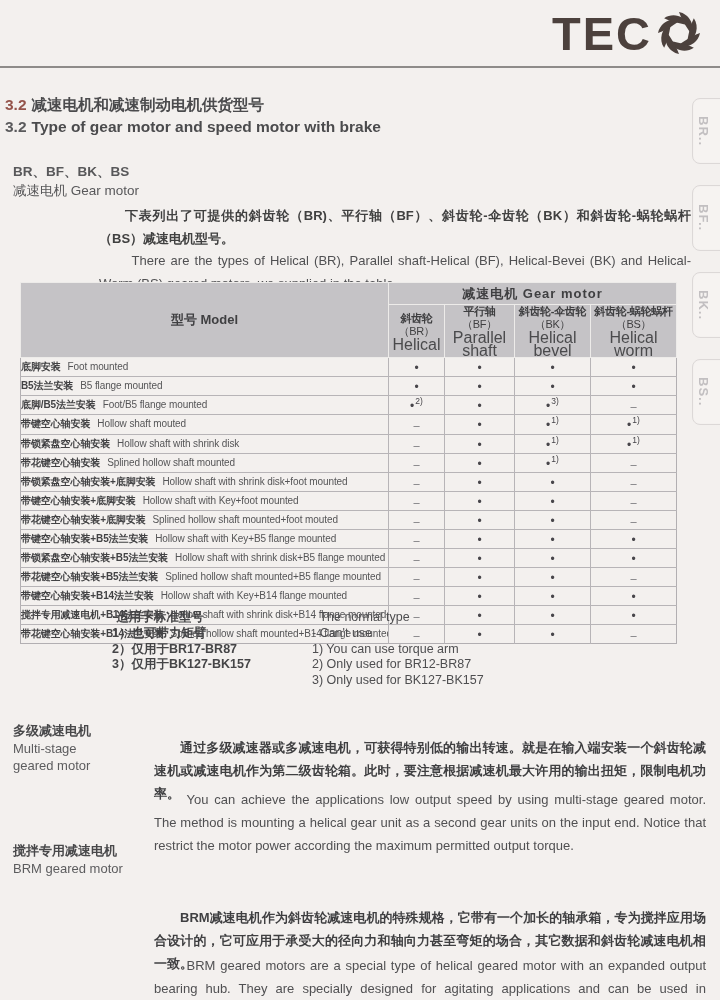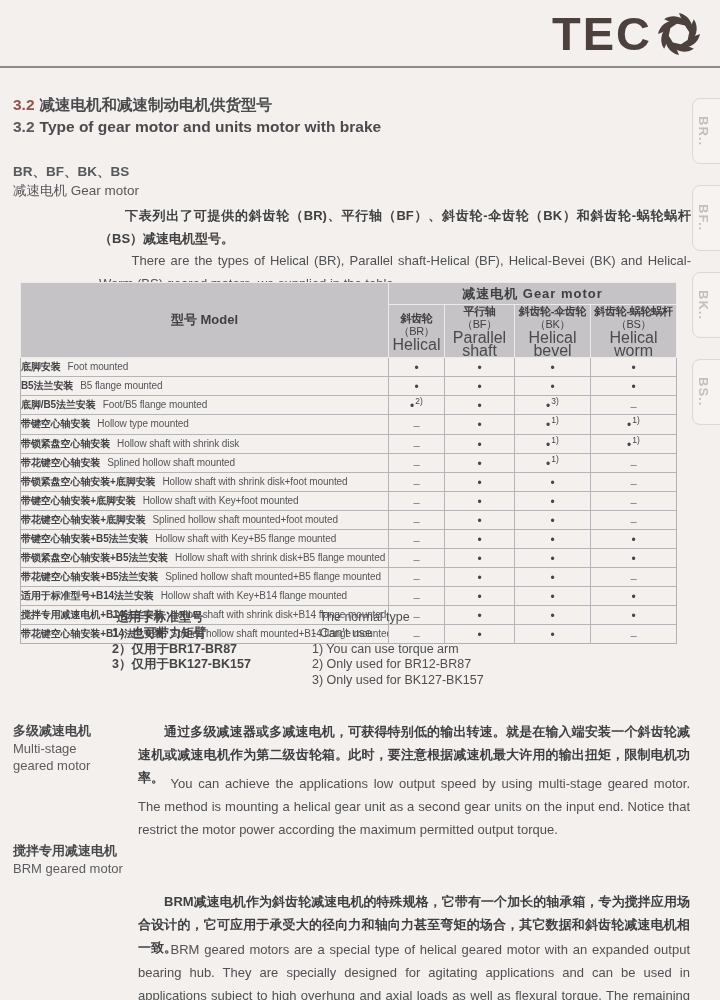--- a/index.html
+++ b/index.html
@@ -3,27 +3,27 @@
 <meta charset="utf-8">
 <style>
   html,body{margin:0;padding:0;}
   body{
     width:720px;height:1000px;position:relative;overflow:hidden;
     background:#f3f0ee;
     font-family:"Liberation Sans","DejaVu Sans",sans-serif;
     color:#4e4e50;
   }
   
-  .logo{position:absolute;top:8px;right:16px;display:flex;align-items:center;}
+  .logo{position:absolute;top:8px;right:16px;display:flex;}
   .logo-text{font-size:47px;font-weight:bold;color:#4c413d;letter-spacing:2px;line-height:52px;}
   .logo-swirl{margin-left:2px;}
   .top-rule{position:absolute;top:66px;left:0;width:720px;height:2px;background:#8e8b89;}
 
   
-  .sec-title{position:absolute;top:94px;left:13px;font-weight:bold;font-size:15.5px;line-height:22px;color:#4b4b4d;}
+  .sec-title{position:absolute;top:94px;left:5px;font-weight:bold;font-size:15.5px;line-height:22px;color:#4b4b4d;}
   .sec-num-red{color:#95544b;margin-right:5px;}
   .sec-num{color:#5a5a5c;margin-right:5px;}
   .codes-block{position:absolute;top:162px;left:13px;font-size:13.5px;line-height:19px;color:#58585a;}
   .codes-line{font-weight:600;}
 
   
   .intro{position:absolute;top:205px;left:99px;width:592px;font-size:13px;line-height:22.5px;text-align:justify;}
   .intro p{margin:0;}
   .intro .zh{color:#404040;font-weight:600;text-indent:2em;}
   .intro .en{color:#505052;text-indent:2.5em;}
@@ -49,21 +49,21 @@
   
   .notes{position:absolute;top:610px;left:112px;display:flex;font-size:12.5px;line-height:15.8px;}
   .notes ul{list-style:none;margin:0;padding:0;}
   .notes .col-zh{width:200px;color:#454547;font-weight:600;}
   .notes .col-en{color:#4e4e50;}
 
   
   .side-label{position:absolute;left:13px;width:120px;font-size:13px;line-height:17.5px;}
   .side-label .zh{font-weight:600;color:#48484a;display:block;}
   .side-label .en{color:#5c5c5e;display:block;}
-  .body-par{position:absolute;left:138px;width:552px;font-size:13px;line-height:23px;text-align:justify;margin:0;}
+  .body-par{position:absolute;left:138px;width:552px;font-size:13px;line-height:23px;text-align:justify;margin:16px;}
   .par-zh{color:#3f3f41;font-weight:600;text-indent:2em;}
   .par-en{color:#505052;text-indent:2.5em;}
 
   
   .side-tabs{position:absolute;top:98px;right:0;width:34px;height:340px;}
   .side-tab{
     position:absolute;right:-10px;width:36px;height:64px;
     border:1px solid #dcd8d7;border-radius:8px;background:#f6f3f1;
     display:flex;align-items:center;justify-content:flex-start;
     box-shadow:inset 0 0 2px rgba(0,0,0,0.03);
@@ -90,21 +90,21 @@
         <path d="M 0 -21 C 10 -19 16 -9 13 2 C 9 -4 3 -12 0 -21 Z" transform="rotate(225)"></path>
         <path d="M 0 -21 C 10 -19 16 -9 13 2 C 9 -4 3 -12 0 -21 Z" transform="rotate(270)"></path>
         <path d="M 0 -21 C 10 -19 16 -9 13 2 C 9 -4 3 -12 0 -21 Z" transform="rotate(315)"></path>
       </g>
     </svg>
   </div>
   <div class="top-rule"></div>
 
   <div class="sec-title">
     <div><span class="sec-num-red">3.2</span><span>减速电机和减速制动电机供货型号</span></div>
-    <div><span class="sec-num">3.2</span><span>Type of gear motor and units motor with brake</span></div>
+    <div><span class="sec-num">3.2</span><span>Type of gear motor and speed motor with brake</span></div>
   </div>
 
   <div class="codes-block">
     <div class="codes-line">BR、BF、BK、BS</div>
     <div>减速电机 Gear motor</div>
   </div>
 
   <div class="intro">
     <p class="zh">下表列出了可提供的斜齿轮（BR)、平行轴（BF）、斜齿轮-伞齿轮（BK）和斜齿轮-蜗轮蜗杆（BS）减速电机型号。</p>
     <p class="en">There are the types of Helical (BR), Parallel shaft-Helical (BF), Helical-Bevei (BK) and Helical-Worm (BS) geared motors. we supplied in the table.</p>
@@ -146,21 +146,21 @@
           <td class="val-cell"><span class="dot">•</span></td>
         </tr>
         <tr>
           <td class="model-cell"><span class="zh">底脚/B5法兰安装</span><span class="en">Foot/B5 flange mounted</span></td>
           <td class="val-cell"><span class="dot">•</span><sup class="note">2)</sup></td>
           <td class="val-cell"><span class="dot">•</span></td>
           <td class="val-cell"><span class="dot">•</span><sup class="note">3)</sup></td>
           <td class="val-cell"><span class="dash">–</span></td>
         </tr>
         <tr>
-          <td class="model-cell"><span class="zh">带键空心轴安装</span><span class="en">Hollow type mounted</span></td>
+          <td class="model-cell"><span class="zh">带键空心轴安装</span><span class="en">Hollow shaft mouted</span></td>
           <td class="val-cell"><span class="dash">–</span></td>
           <td class="val-cell"><span class="dot">•</span></td>
           <td class="val-cell"><span class="dot">•</span><sup class="note">1)</sup></td>
           <td class="val-cell"><span class="dot">•</span><sup class="note">1)</sup></td>
         </tr>
         <tr>
           <td class="model-cell"><span class="zh">带锁紧盘空心轴安装</span><span class="en">Hollow shaft with shrink disk</span></td>
           <td class="val-cell"><span class="dash">–</span></td>
           <td class="val-cell"><span class="dot">•</span></td>
           <td class="val-cell"><span class="dot">•</span><sup class="note">1)</sup></td>
@@ -209,21 +209,21 @@
           <td class="val-cell"><span class="dot">•</span></td>
         </tr>
         <tr>
           <td class="model-cell"><span class="zh">带花键空心轴安装+B5法兰安装</span><span class="en">Splined hollow shaft mounted+B5 flange mounted</span></td>
           <td class="val-cell"><span class="dash">–</span></td>
           <td class="val-cell"><span class="dot">•</span></td>
           <td class="val-cell"><span class="dot">•</span></td>
           <td class="val-cell"><span class="dash">–</span></td>
         </tr>
         <tr>
-          <td class="model-cell"><span class="zh">适用于标准型号+B14法兰安装</span><span class="en">Hollow shaft with Key+B14 flange mounted</span></td>
+          <td class="model-cell"><span class="zh">带键空心轴安装+B14法兰安装</span><span class="en">Hollow shaft with Key+B14 flange mounted</span></td>
           <td class="val-cell"><span class="dash">–</span></td>
           <td class="val-cell"><span class="dot">•</span></td>
           <td class="val-cell"><span class="dot">•</span></td>
           <td class="val-cell"><span class="dot">•</span></td>
         </tr>
         <tr>
           <td class="model-cell"><span class="zh">搅拌专用减速电机+B14法兰安装</span><span class="en">Hollow shaft with shrink disk+B14 flange mounted</span></td>
           <td class="val-cell"><span class="dash">–</span></td>
           <td class="val-cell"><span class="dot">•</span></td>
           <td class="val-cell"><span class="dot">•</span></td>

